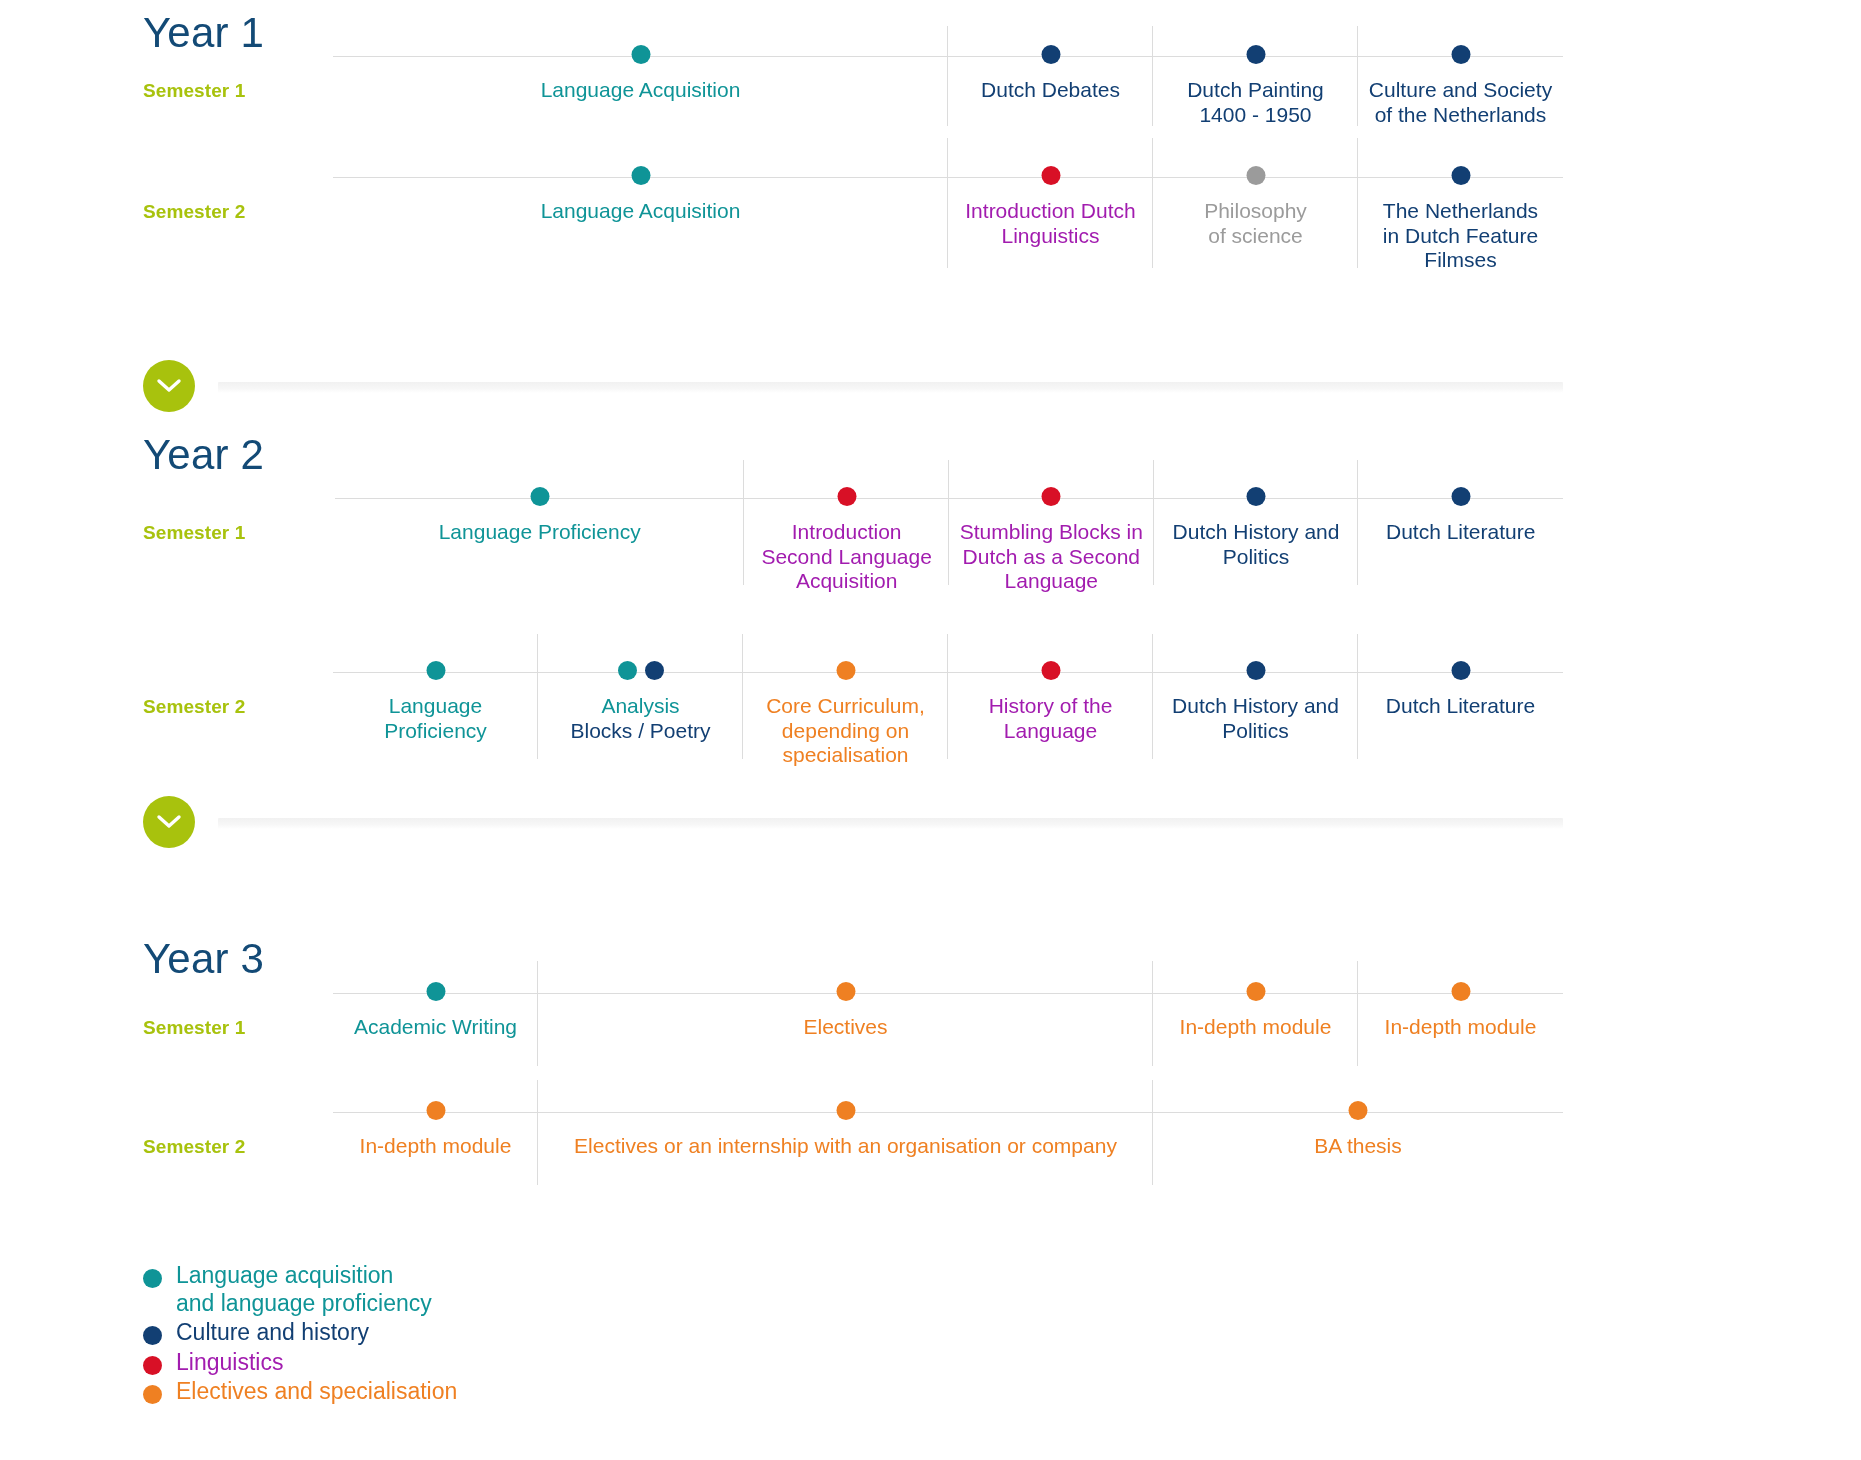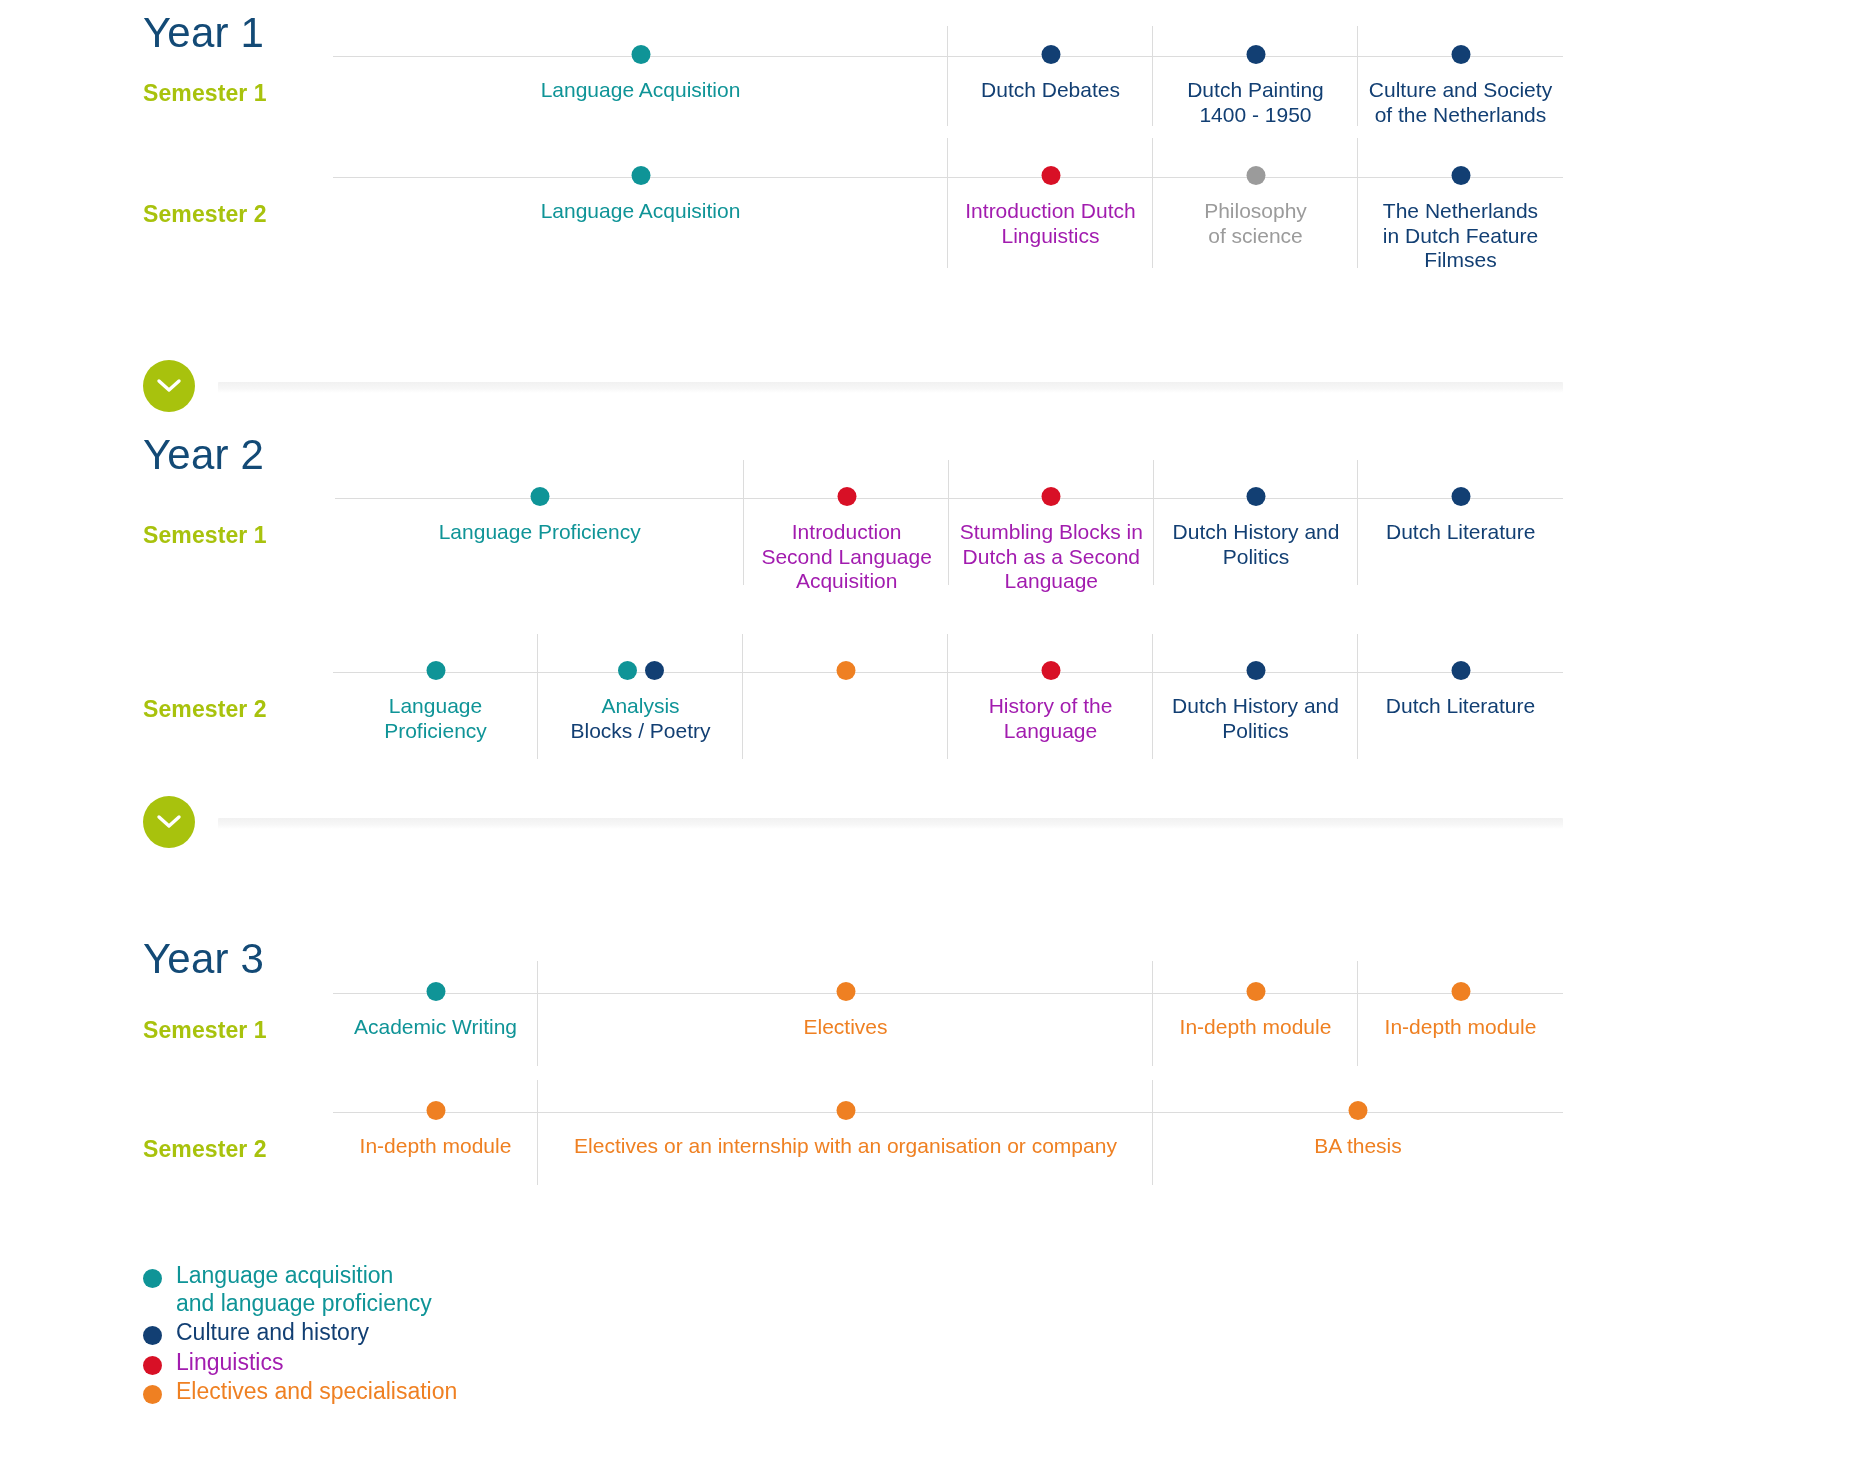--- a/index.html
+++ b/index.html
@@ -29,21 +29,21 @@
     position:absolute;left:0;top:-16px;width:52px;height:52px;border-radius:50%;
     background:#a8c20d;display:flex;align-items:center;justify-content:center;
     cursor:pointer;
   }
   .chev svg{display:block;}
 
   
   .sem-row{position:absolute;left:143px;right:25px;}
   .sem-label{
     position:absolute;left:0;top:0;width:190px;
-    font-size:23px;font-weight:bold;color:#a8c20d;letter-spacing:.1px;
+    font-size:19px;font-weight:bold;color:#a8c20d;letter-spacing:.1px;
   }
   .track{position:absolute;left:0;right:0;top:0;height:100%;}
   .rule{
     position:absolute;left:0;right:0;top:0;height:1px;background:#dcdcdc;
   }
   .cells{position:absolute;left:0;right:0;top:0;height:100%;display:flex;}
   .cell{
     position:relative;box-sizing:border-box;
     display:flex;flex-direction:column;align-items:center;
     padding-top:22px;
@@ -275,20 +275,25 @@
             </div>
             <div class="cell-label">
               <div class="c-teal">Analysis</div>
               <div class="c-navy">Blocks / Poetry</div>
             </div>
           </div>
           <div class="cell vl" style="flex: 1 0 0px; border-left: none;">
             <div class="vsep" style="top: -38px; height: 125px;"></div>
             <div class="dots">
               <span class="dot d-orange"></span>
+            </div>
+            <div class="cell-label c-orange">
+              <div>Core Curriculum,</div>
+              <div>depending on</div>
+              <div>specialisation</div>
             </div>
           </div>
           <div class="cell vl" style="flex: 1 0 0px; border-left: none;">
             <div class="vsep" style="top: -38px; height: 125px;"></div>
             <div class="dots">
               <span class="dot d-red"></span>
             </div>
             <div class="cell-label c-red">
               <div>History of the</div>
               <div>Language</div>

